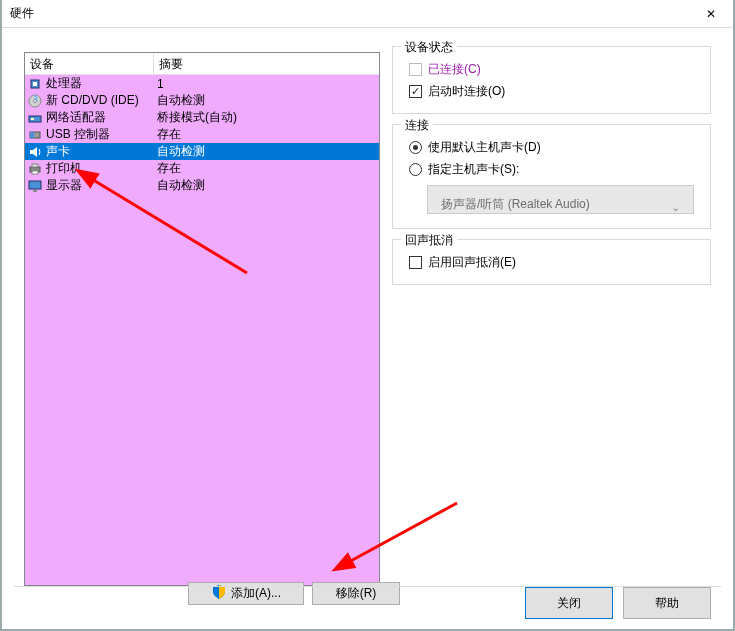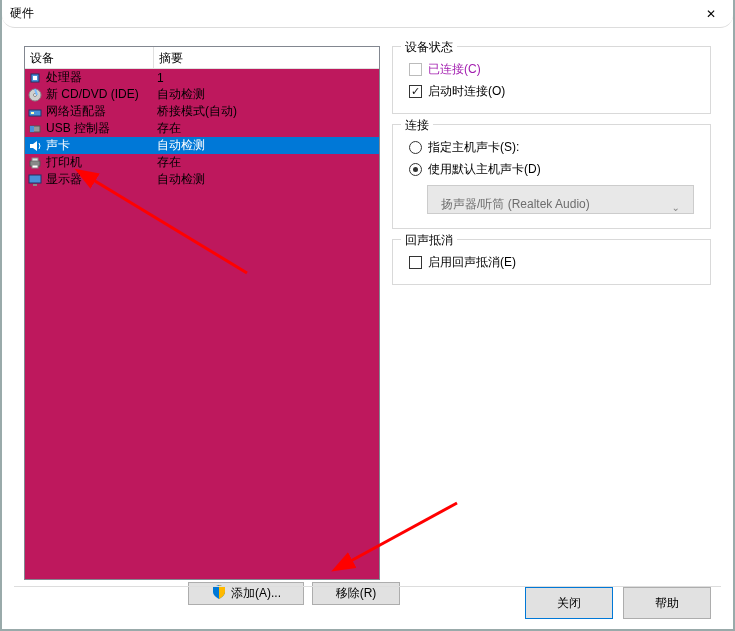--- a/index.html
+++ b/index.html
@@ -1,20 +1,20 @@
 <!DOCTYPE html>
 <html><head>
 <meta charset="utf-8">
 <style>
 * { box-sizing: border-box; margin: 0; padding: 0; font-family: "Microsoft YaHei", "Segoe UI", Tahoma, sans-serif; font-size: 12px; }
 body { background: #fff; width: 735px; height: 631px; overflow: hidden; position: relative; border-left: 2px solid #9aa; border-right: 2px solid #9aa; border-bottom: 2px solid #9aa; }
-.titlebar { height: 28px; background: #fff; border-bottom: 1px solid #ddd; display: flex; align-items: center; justify-content: space-between; padding: 0 0 0 8px; border-radius: 13px; }
+.titlebar { height: 28px; background: #fff; border-bottom: 1px solid #ddd; display: flex; align-items: center; justify-content: space-between; padding: 0 0 0 8px; }
 .close-btn { width: 44px; height: 28px; display: flex; align-items: center; justify-content: center; cursor: pointer; }
 .content { position: absolute; top: 28px; left: 0; right: 0; bottom: 0; }
-.left-panel { position: absolute; left: 22px; top: 18px; width: 356px; height: 534px; border: 1px solid #828790; background: #be185d; }
+.left-panel { position: absolute; left: 22px; top: 24px; width: 356px; height: 534px; border: 1px solid #828790; background: #f0abfc; }
 .list-header { height: 22px; display: flex; border-bottom: 1px solid #e0e0e0; background: #fff; }
 .col-device { width: 129px; padding: 3px 5px; border-right: 1px solid #e0e0e0; }
 .col-summary { flex: 1; padding: 3px 5px; }
 .device-row { height: 17px; display: flex; align-items: center; cursor: pointer; }
 .device-row.selected { background: #0078d7; color: #fff; }
 .row-cell1 { width: 129px; display: flex; align-items: center; padding-left: 2px; gap: 3px; overflow: hidden; white-space: nowrap; }
 .row-cell2 { flex: 1; padding-left: 3px; white-space: nowrap; }
 .icon { width: 16px; height: 16px; flex-shrink: 0; display:inline-flex; align-items:center; justify-content:center; }
 .btn-row { position: absolute; top: 554px; left: 186px; display: flex; gap: 8px; }
 .btn { height: 23px; min-width: 88px; border: 1px solid #adadad; background: #e1e1e1; display: inline-flex; align-items: center; justify-content: center; cursor: pointer; padding: 0 22px; gap: 4px; }
@@ -170,28 +170,28 @@
         <span class="chk">
             <span class="mark">✓</span>
           </span>
         <span>启动时连接(O)</span>
       </div>
     </div>
 
     <div class="group">
       <div class="group-title">连接</div>
       <div class="radio-row">
-        <span class="rdo"></span>
-        <span>指定主机声卡(S):</span>
-      </div>
-      <div class="radio-row">
         <span class="rdo">
             <span class="dot"></span>
           </span>
         <span>使用默认主机声卡(D)</span>
+      </div>
+      <div class="radio-row">
+        <span class="rdo"></span>
+        <span>指定主机声卡(S):</span>
       </div>
       <div class="select-box">
         <span>扬声器/听筒 (Realtek Audio)</span>
         <span class="arrow">⌄</span>
       </div>
     </div>
 
     <div class="group">
       <div class="group-title">回声抵消</div>
       <div class="checkbox-row">

